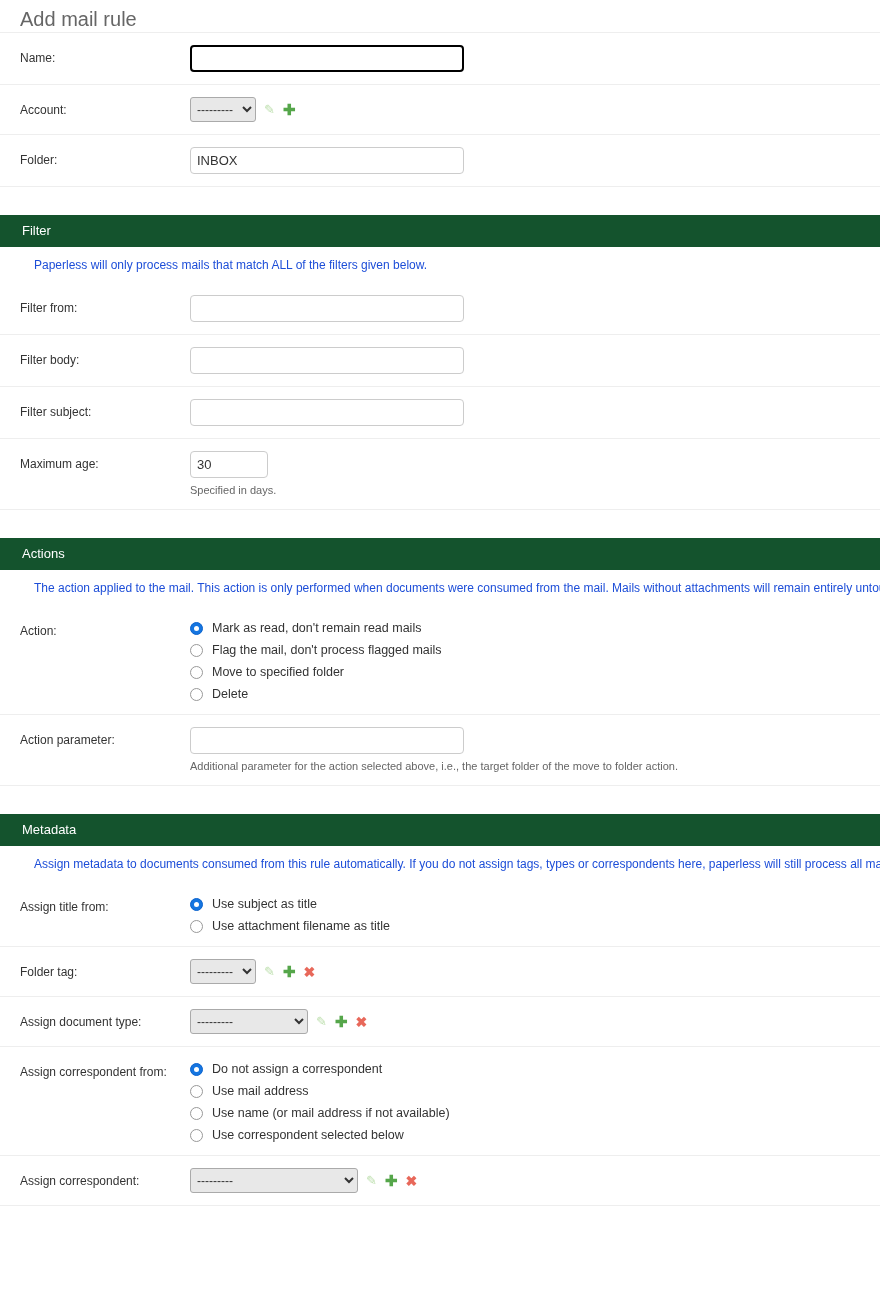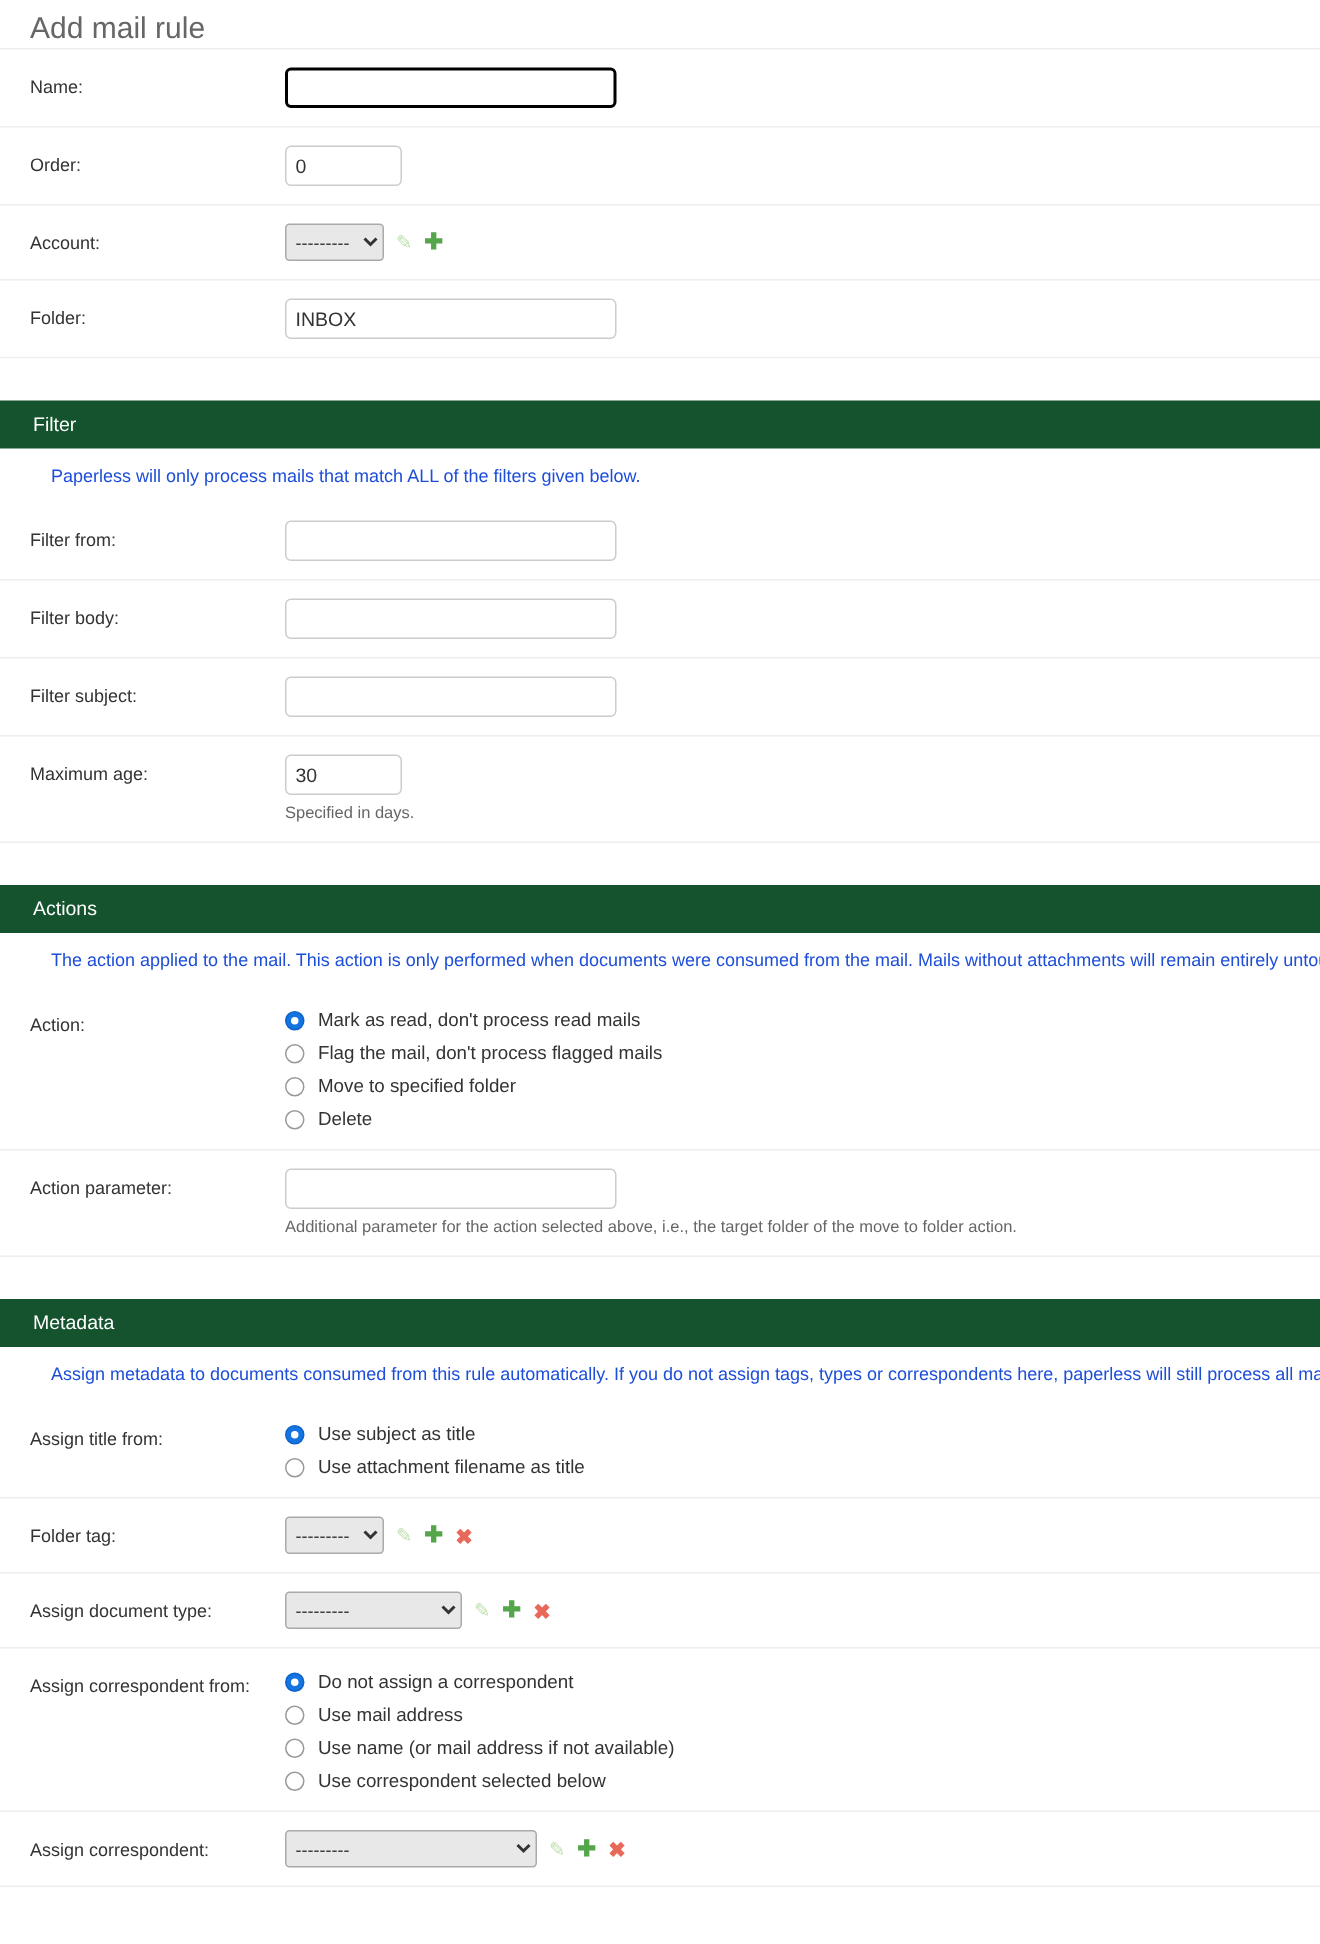--- a/index.html
+++ b/index.html
@@ -59,21 +59,21 @@
     font-size: 13px;
     color: #333;
     padding: 5px 6px;
     border: 1px solid #ccc;
     border-radius: 4px;
     box-sizing: border-box;
     background: #fff;
     height: 27px;
   }
   input.wide {
-    width: 221px;
+    width: 274px;
   }
   input.narrow {
     width: 78px;
   }
   input.focused {
     border: 2px solid #000;
     outline: none;
   }
   select {
     font-family: "Liberation Sans", sans-serif;
@@ -183,26 +183,20 @@
 
 <div class="form-wrap">
 
   <div class="row first">
     <div class="row-label bold">Name:</div>
     <div class="row-field">
       <input type="text" class="wide focused" value="" style="">
     </div>
   </div>
 
-  <div class="row">
-    <div class="row-label bold">Order:</div>
-    <div class="row-field">
-      <input type="text" class="narrow" value="0" style="">
-    </div>
-  </div>
 
   <div class="row">
     <div class="row-label bold">Account:</div>
     <div class="row-field field-inline">
       <select class="sm">
         <option>---------</option>
       </select>
       <span class="inline-tools">
         <span class="tool-icon icon-pencil">✎</span>
         <span class="tool-icon icon-plus">✚</span>
@@ -255,21 +249,21 @@
 
   <div class="section-header">Actions</div>
   <div class="section-desc">The action applied to the mail. This action is only performed when documents were consumed from the mail. Mails without attachments will remain entirely untouched.</div>
 
   <div class="row">
     <div class="row-label bold">Action:</div>
     <div class="row-field">
       <div class="radio-list">
         <label class="radio-item">
           <span class="radio checked"></span>
-          <span>Mark as read, don't process read mails</span>
+          <span>Mark as read, don't remain read mails</span>
         </label>
         <label class="radio-item">
           <span class="radio"></span>
           <span>Flag the mail, don't process flagged mails</span>
         </label>
         <label class="radio-item">
           <span class="radio"></span>
           <span>Move to specified folder</span>
         </label>
         <label class="radio-item">

